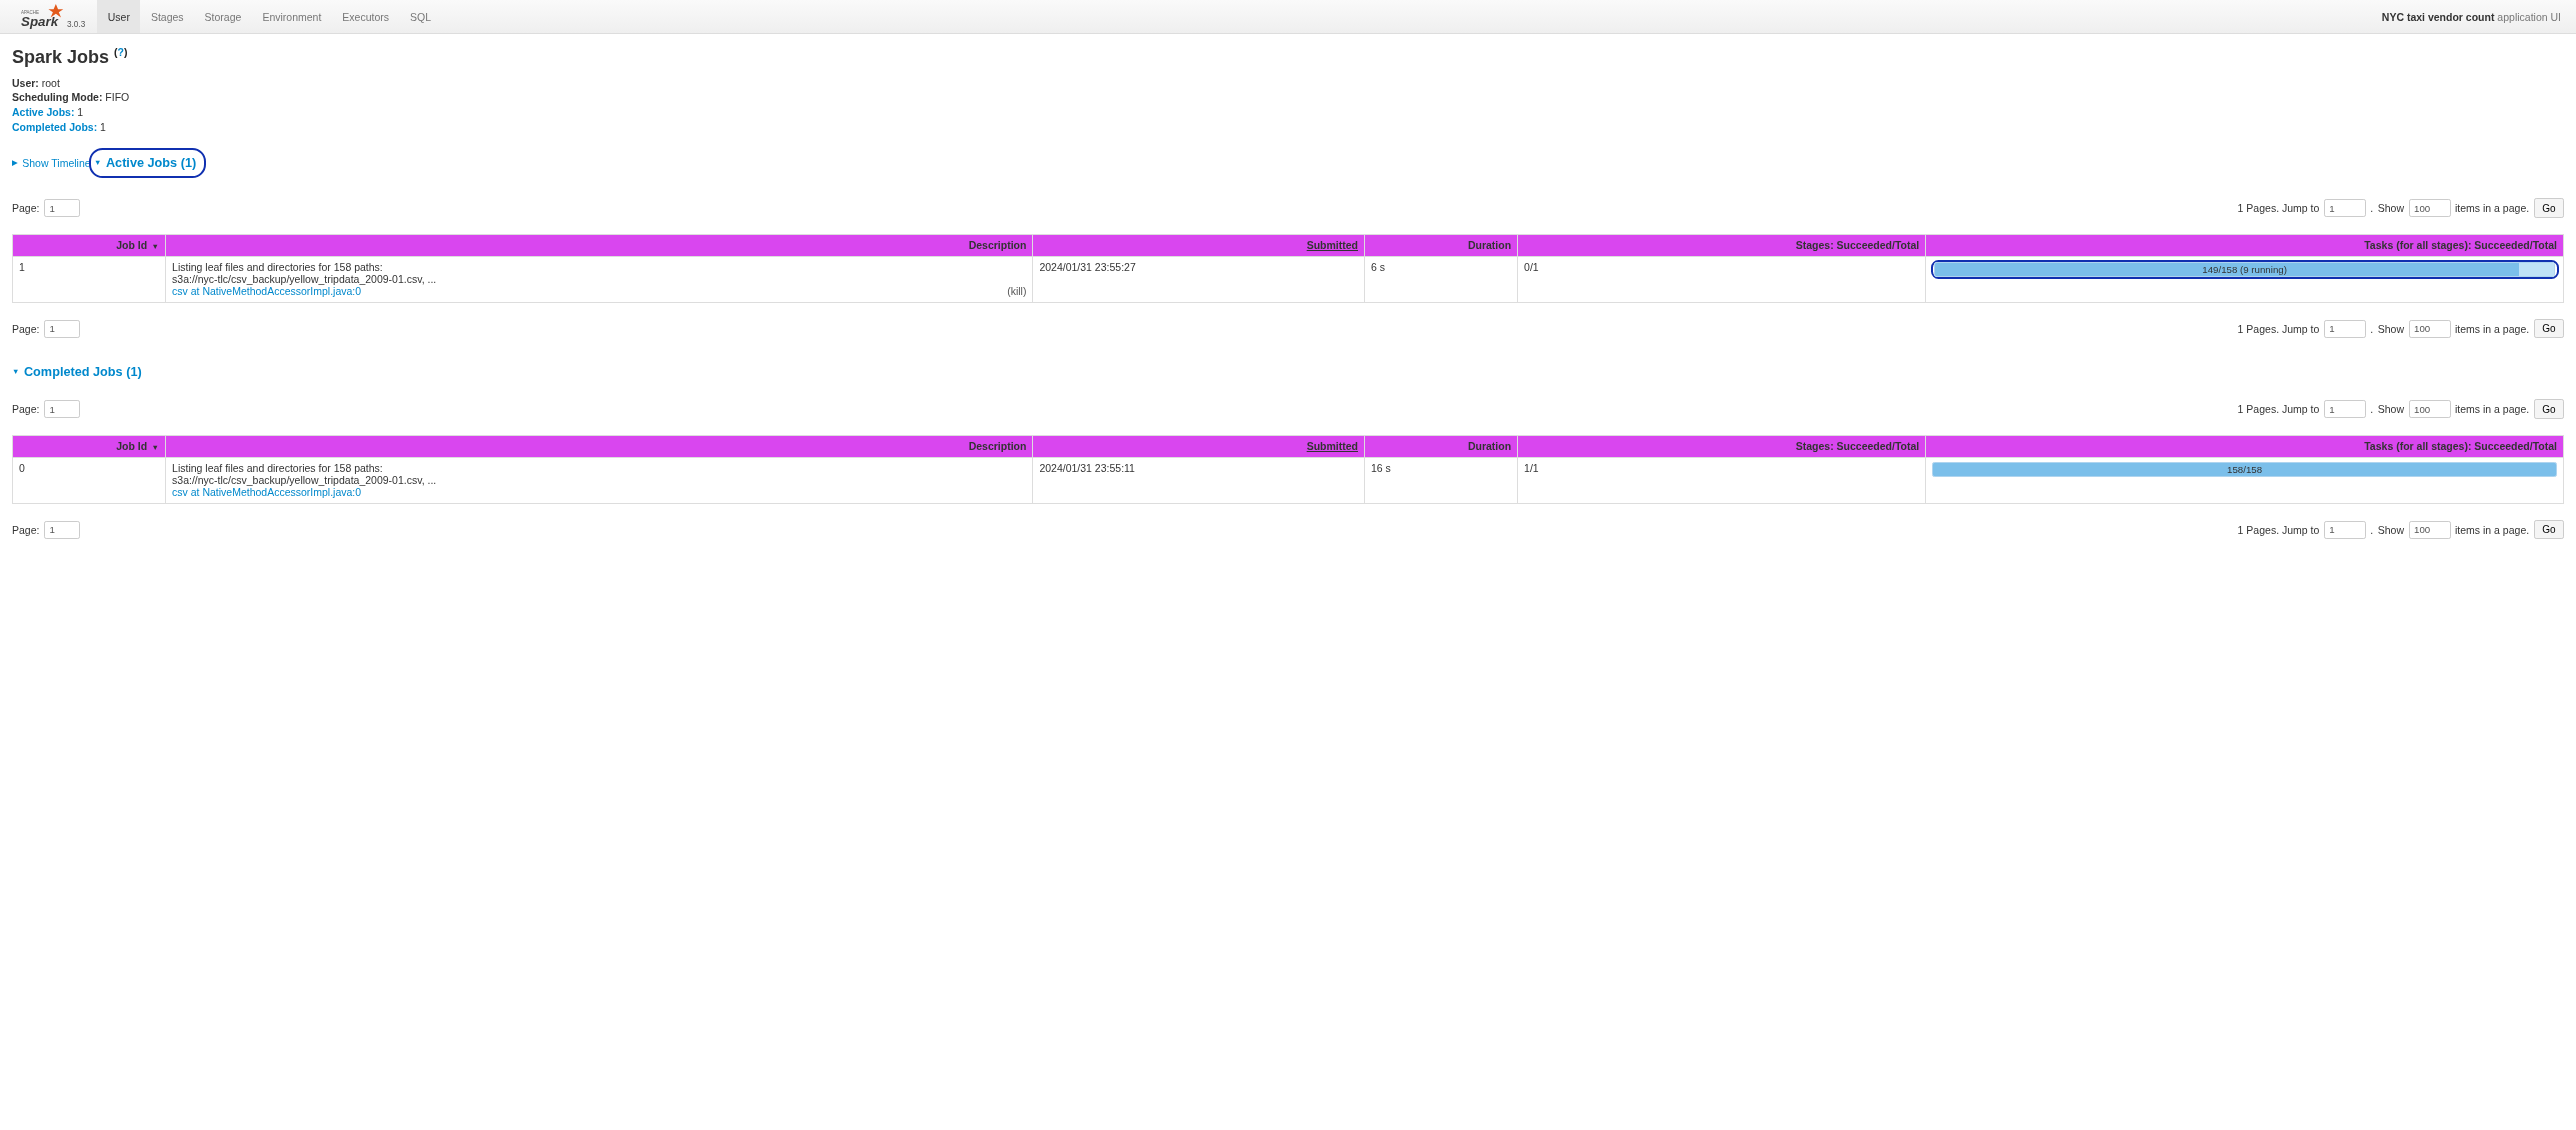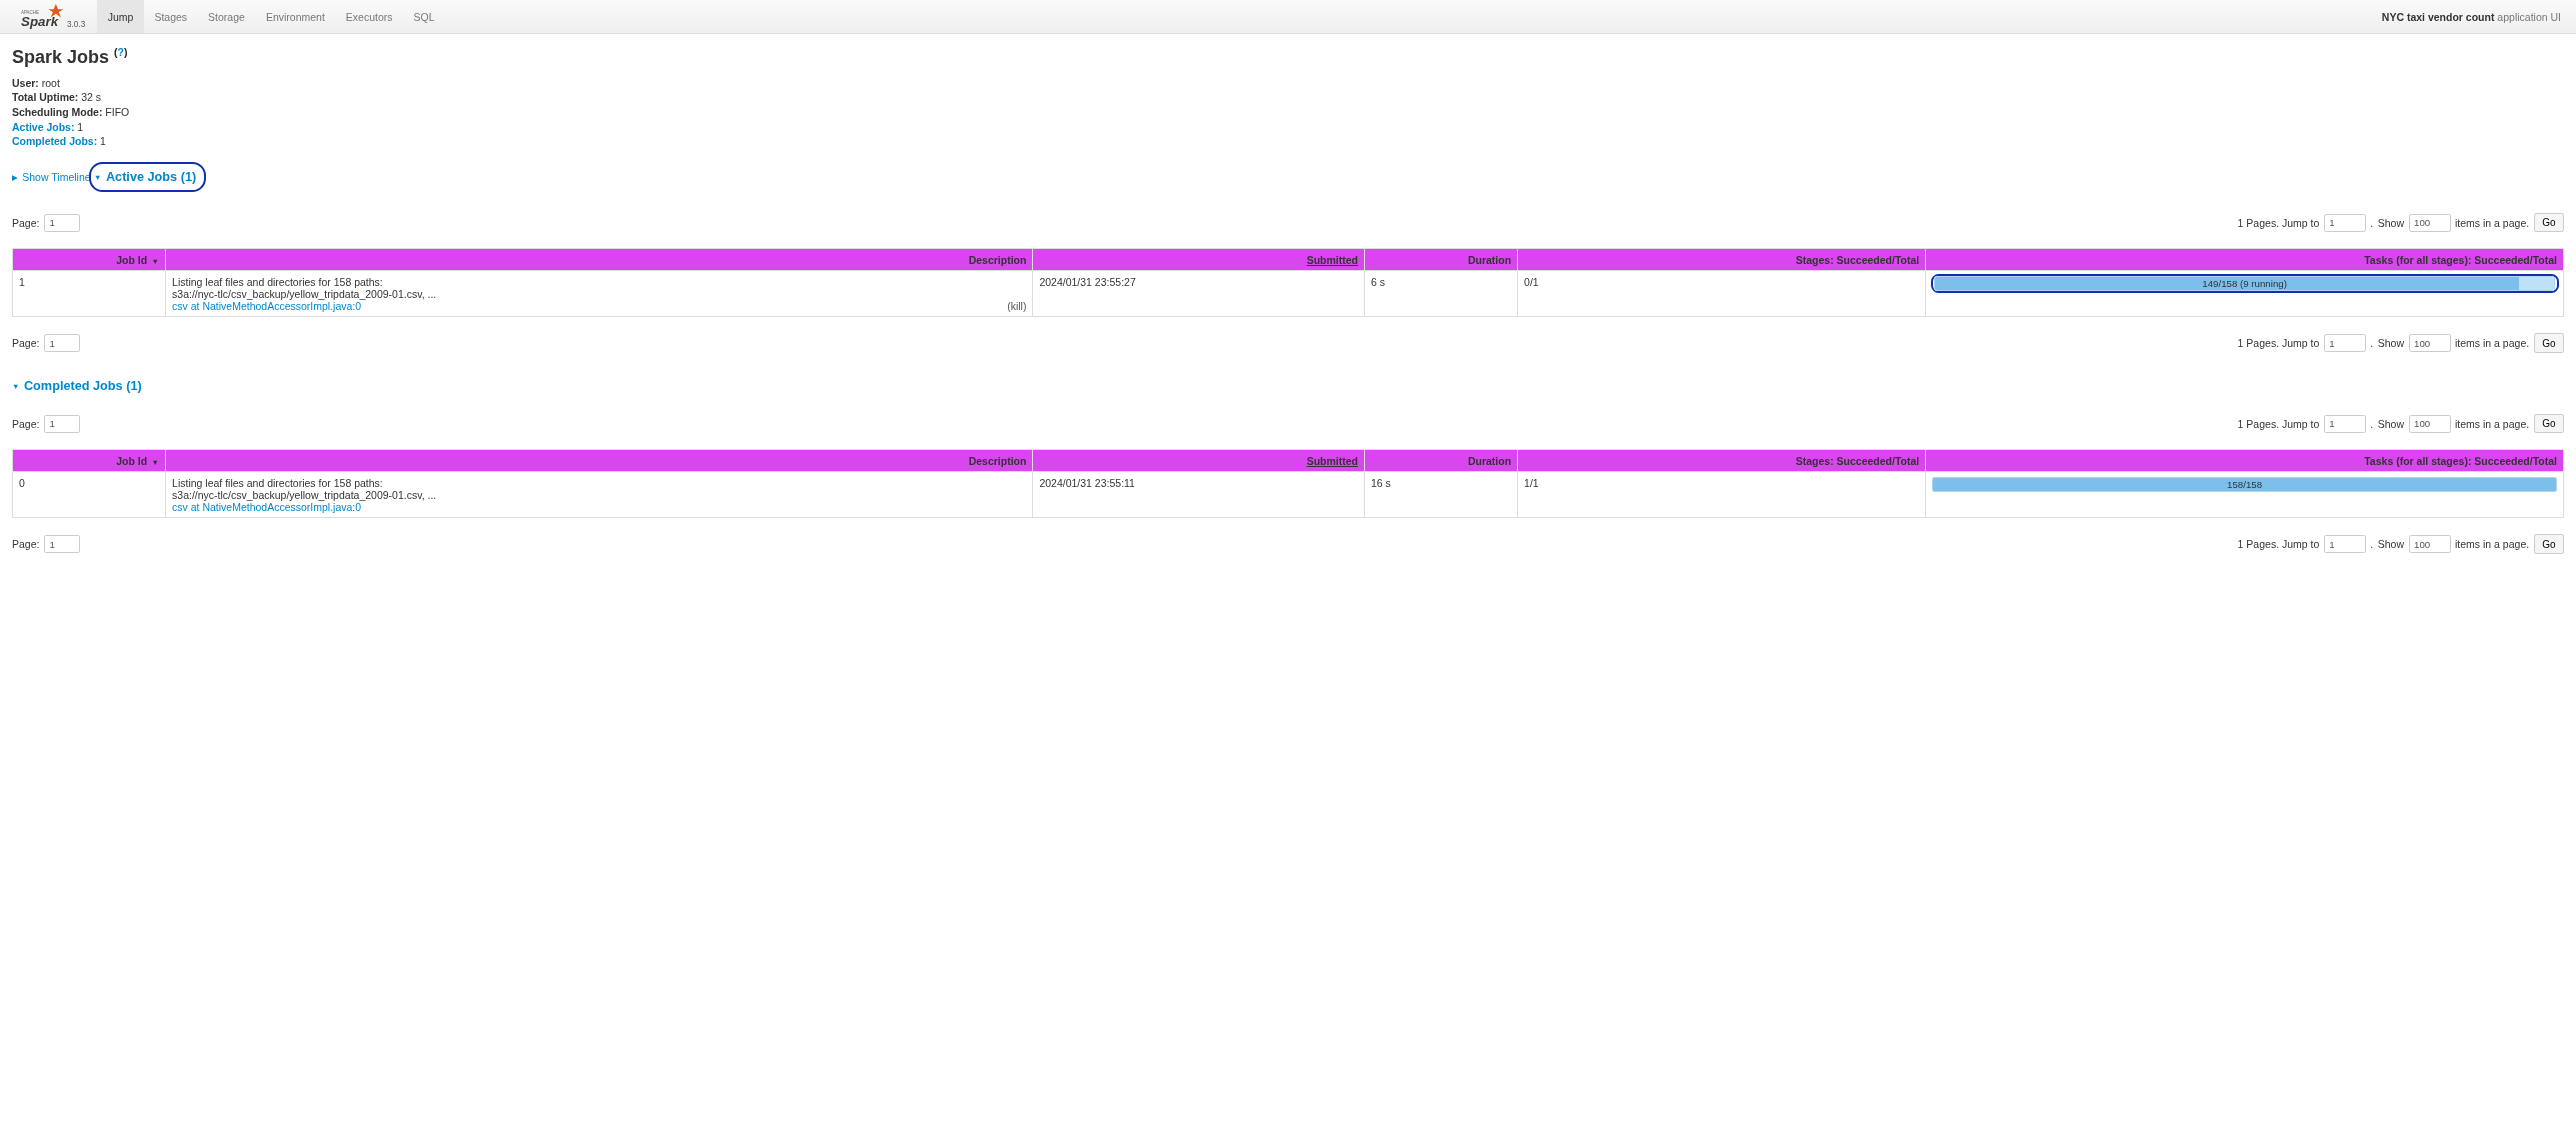--- a/index.html
+++ b/index.html
@@ -70,21 +70,21 @@
     <div class="brand-logo">
       <svg viewBox="0 0 58 34" width="43" height="25.4" style="font-size:14px">
         <text x="0" y="14" font-size="6" fill="#666" font-family="Arial">APACHE</text>
         <text x="0" y="30" font-size="18" font-style="italic" font-weight="700" fill="#3a3a3a" font-family="Arial">Spark</text>
         <polygon points="47,0 50,7 57,7 51,11 54,18 47,13 40,18 43,11 37,7 44,7" fill="#e25a1c"></polygon>
       </svg>
     </div>
     <span class="brand-version">3.0.3</span>
   </div>
   <div class="nav-tabs">
-    <div class="nav-tab active">Jump</div>
+    <div class="nav-tab active">User</div>
     <div class="nav-tab">Stages</div>
     <div class="nav-tab">Storage</div>
     <div class="nav-tab">Environment</div>
     <div class="nav-tab">Executors</div>
     <div class="nav-tab">SQL</div>
   </div>
   <div class="app-name">
     <strong>NYC taxi vendor count</strong><span> application UI</span>
   </div>
 </div>
@@ -93,21 +93,20 @@
 
   
   <h3 class="page-title">
     <span>Spark Jobs</span>
     <sup><span class="paren">(</span><a>?</a><span class="paren">)</span></sup>
   </h3>
 
   
   <ul class="summary">
     <li><strong>User:</strong> <span>root</span></li>
-    <li><strong>Total Uptime:</strong> <span>32 s</span></li>
     <li><strong>Scheduling Mode:</strong> <span>FIFO</span></li>
     <li><a>Active Jobs:</a> <span>1</span></li>
     <li><a>Completed Jobs:</a> <span>1</span></li>
   </ul>
 
   
   <div class="collapse-link">
     <span class="arrow">▶</span>
     <span>Show Timeline</span>
   </div>

